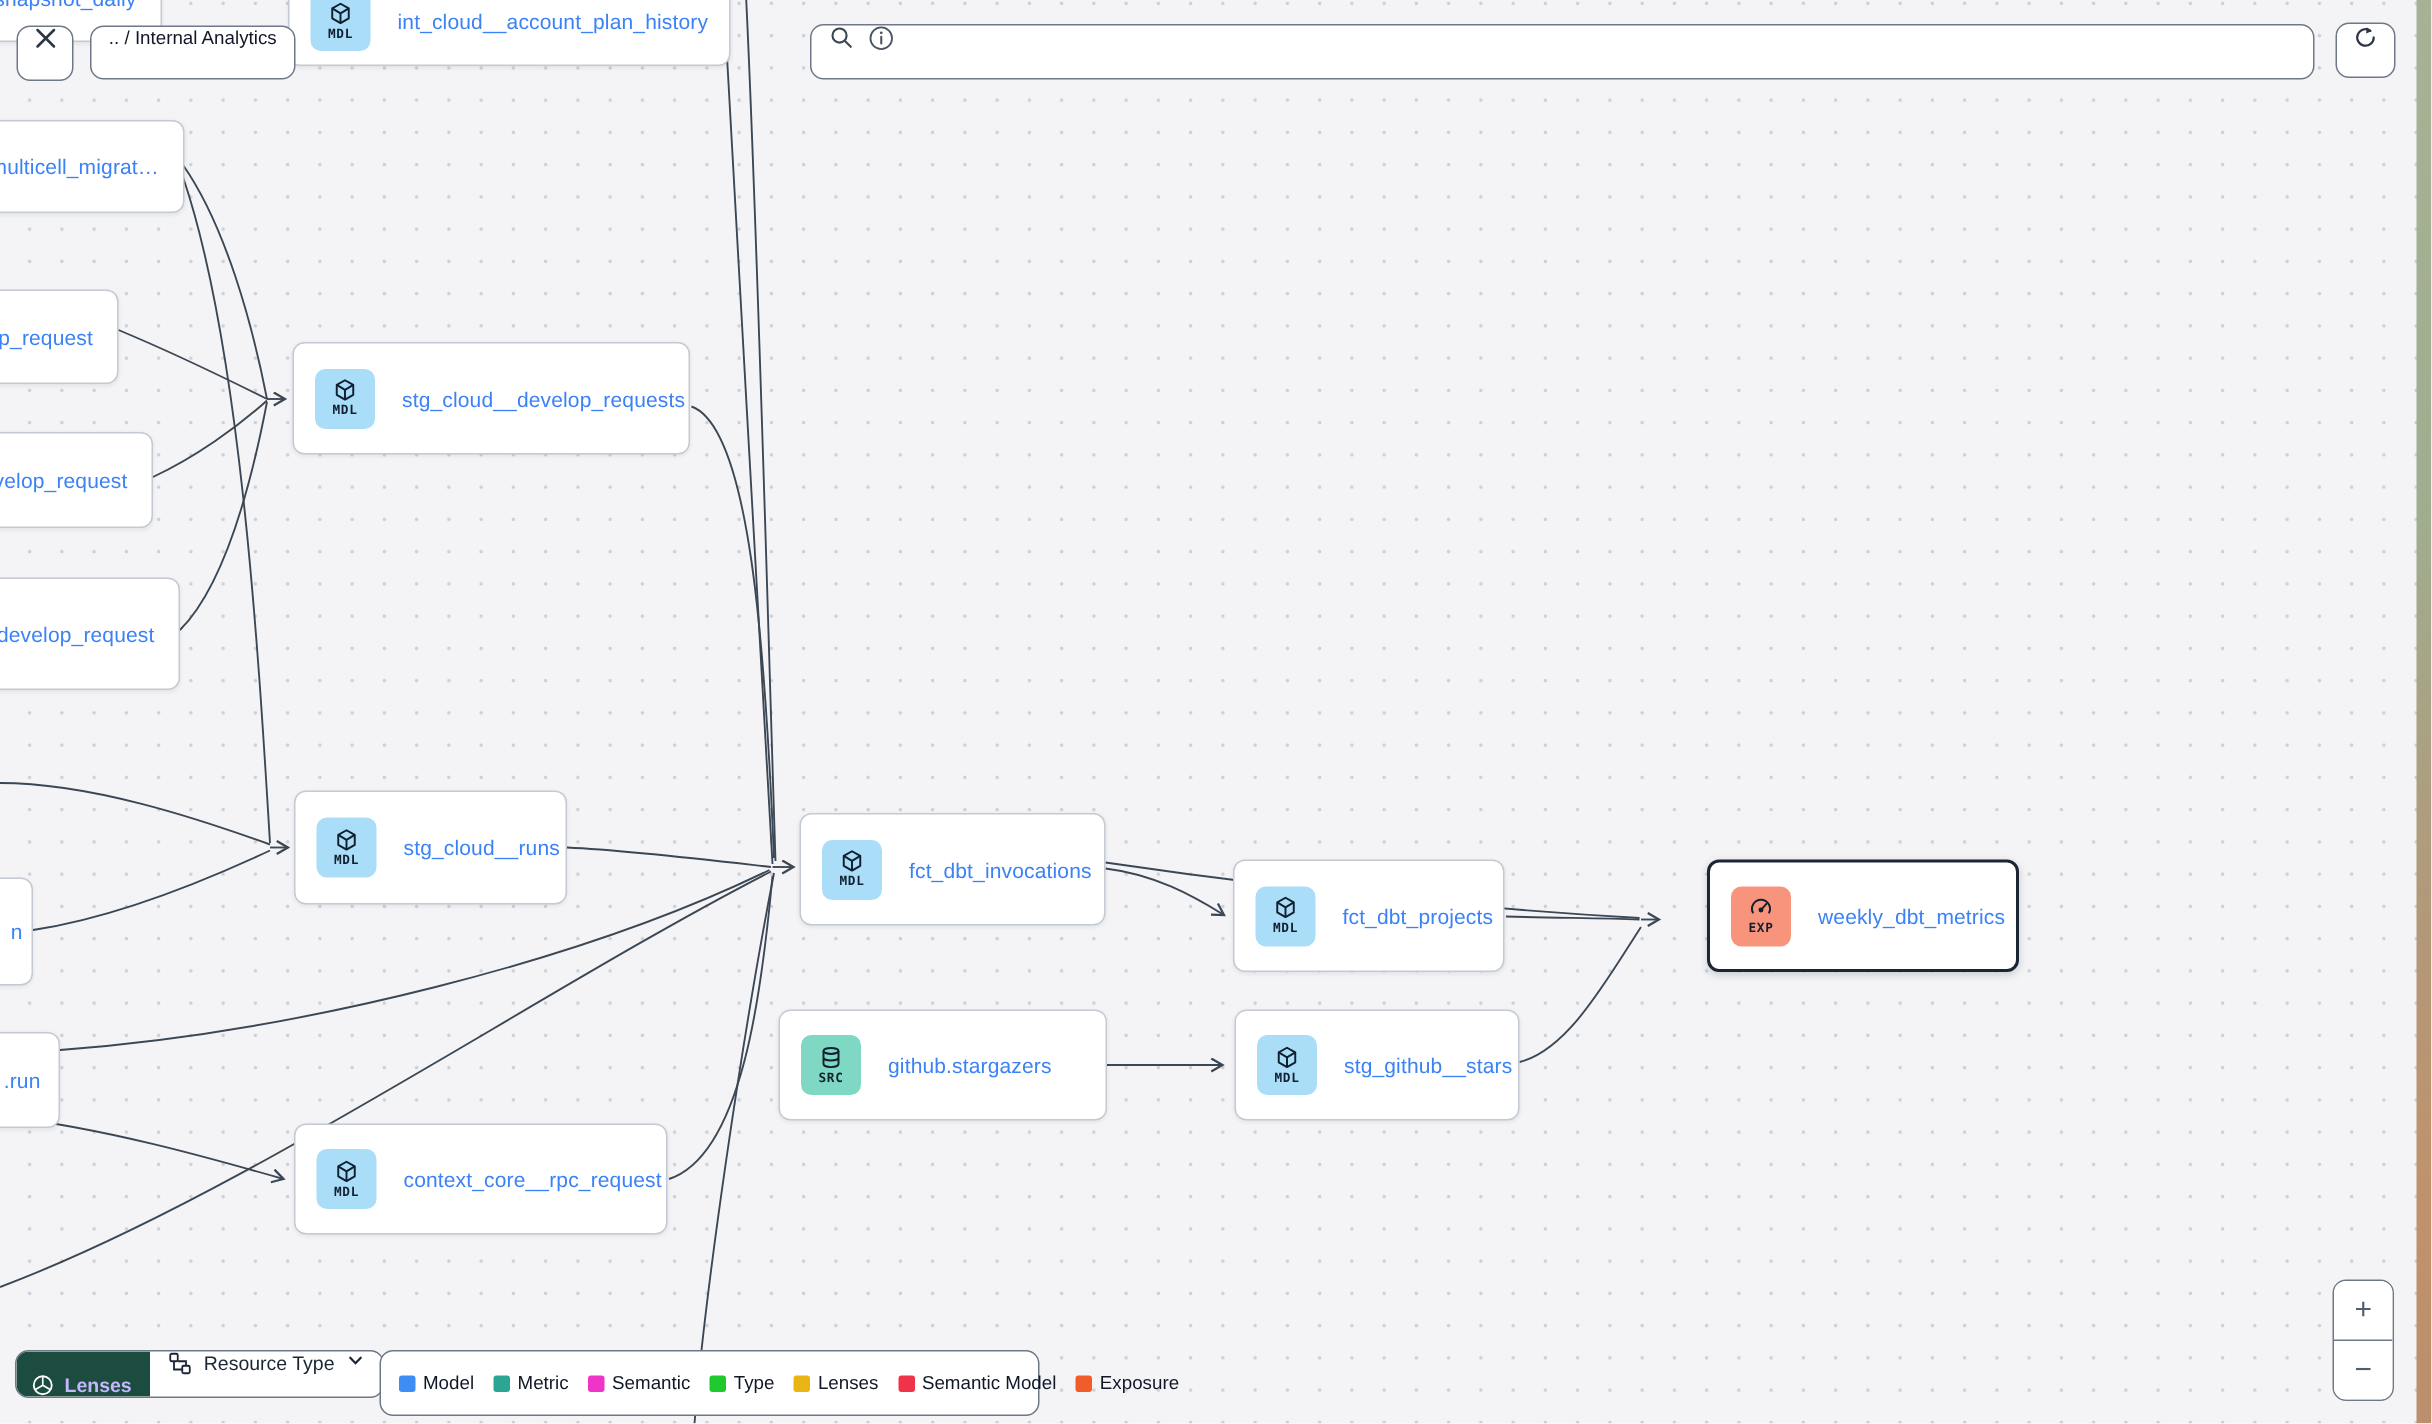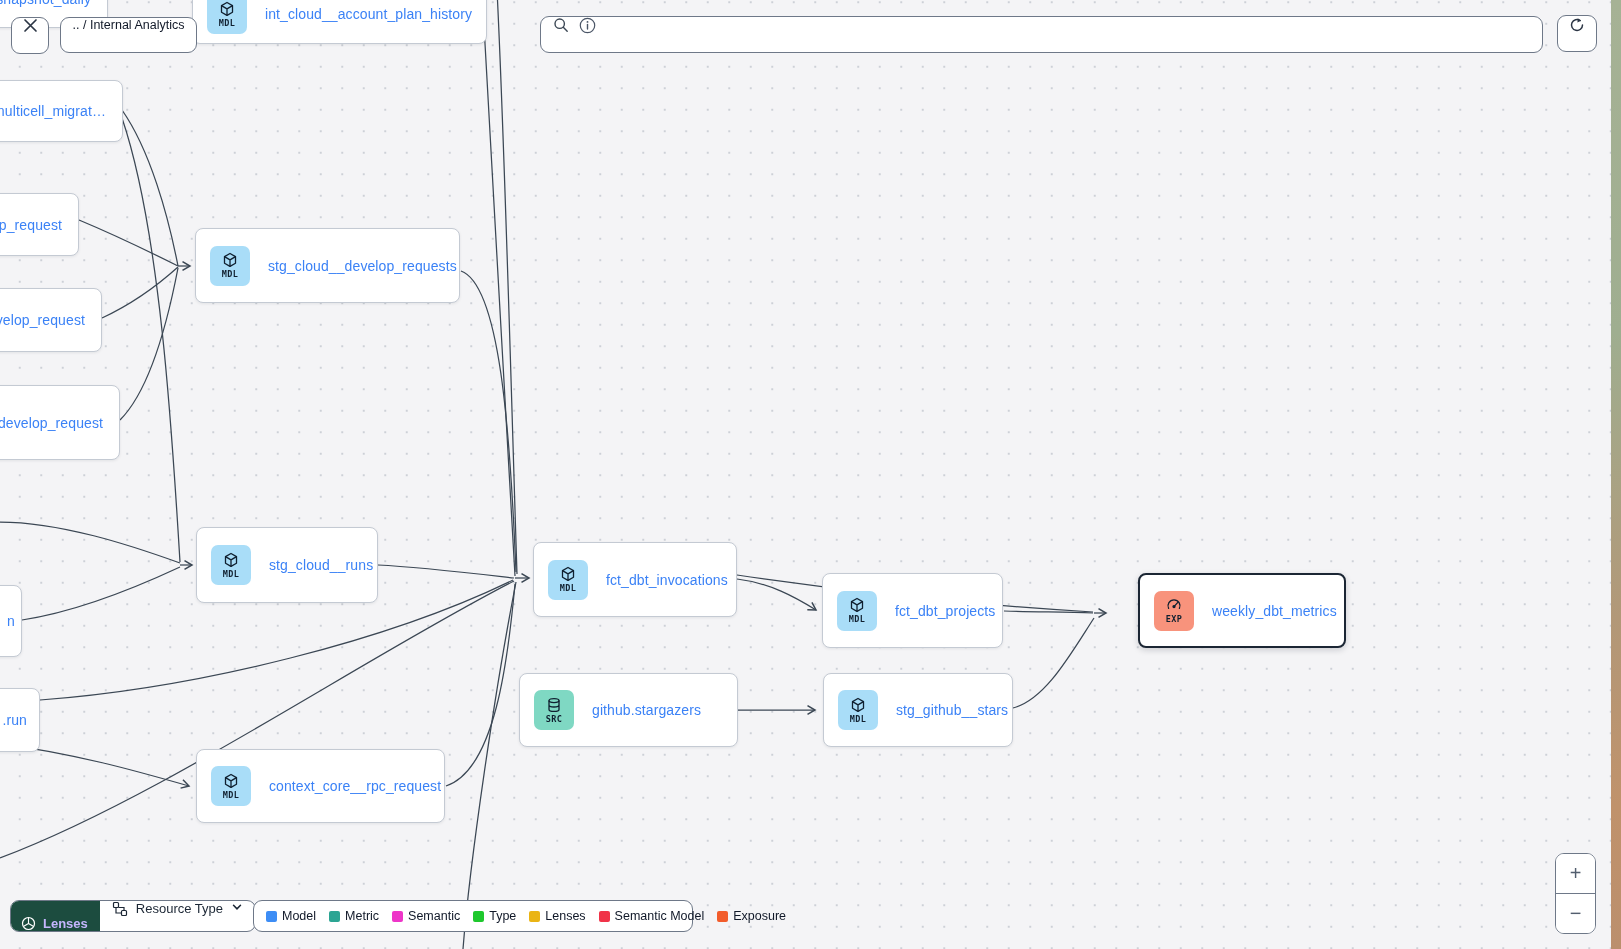--- a/index.html
+++ b/index.html
@@ -48,21 +48,21 @@
   #refresh-btn { left:1557px; top:15px; width:40px; height:37px; cursor:pointer; }
 
   
   #lenses-bar { position:absolute; left:10px; top:900px; height:32px; z-index:30;
     display:flex; border:1px solid #6e7888; border-radius:9px; overflow:hidden;
     background:#fff; }
   #lenses-btn { background:#1c4c3f; color:#c4b5fd; display:flex; align-items:flex-end;
     gap:7px; padding:0 12px 0 10px; font-size:13px; font-weight:700; cursor:pointer; }
   #resource-type-btn { display:flex; align-items:flex-start; gap:8px; padding:0 12px;
     font-size:13px; color:#1b2634; cursor:pointer; }
-  #legend-bar { position:absolute; left:253px; top:900px; width:440px; height:32px;
+  #legend-bar { position:absolute; left:253px; top:900px; width:440px; height:44px;
     z-index:30; background:#fff; border:1px solid #6e7888; border-radius:9px;
     display:flex; align-items:center; gap:13px; padding:0 12px; }
   .legend-item { display:flex; align-items:center; gap:5px; font-size:12.5px;
     color:#101828; white-space:nowrap; }
   .legend-swatch { width:11px; height:11px; border-radius:2px; display:inline-block; }
 
   
   #zoom-controls { position:absolute; left:1555px; top:853px; width:41px; height:81px;
     z-index:30; background:#fff; border:1px solid #6e7888; border-radius:9px;
     display:flex; flex-direction:column; overflow:hidden; }

